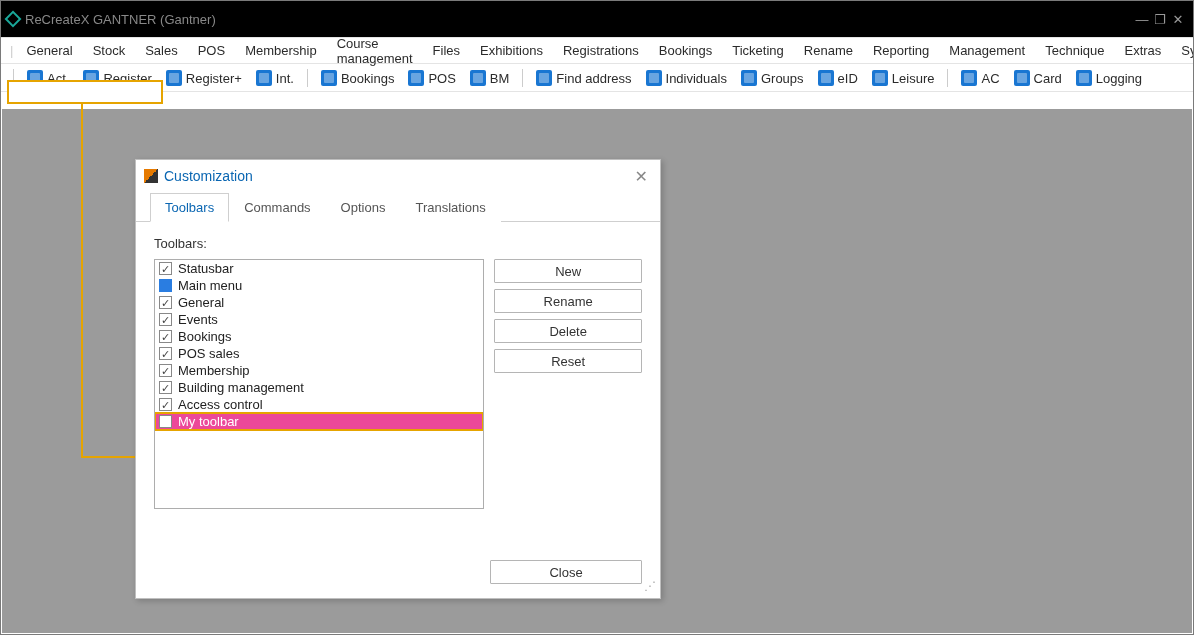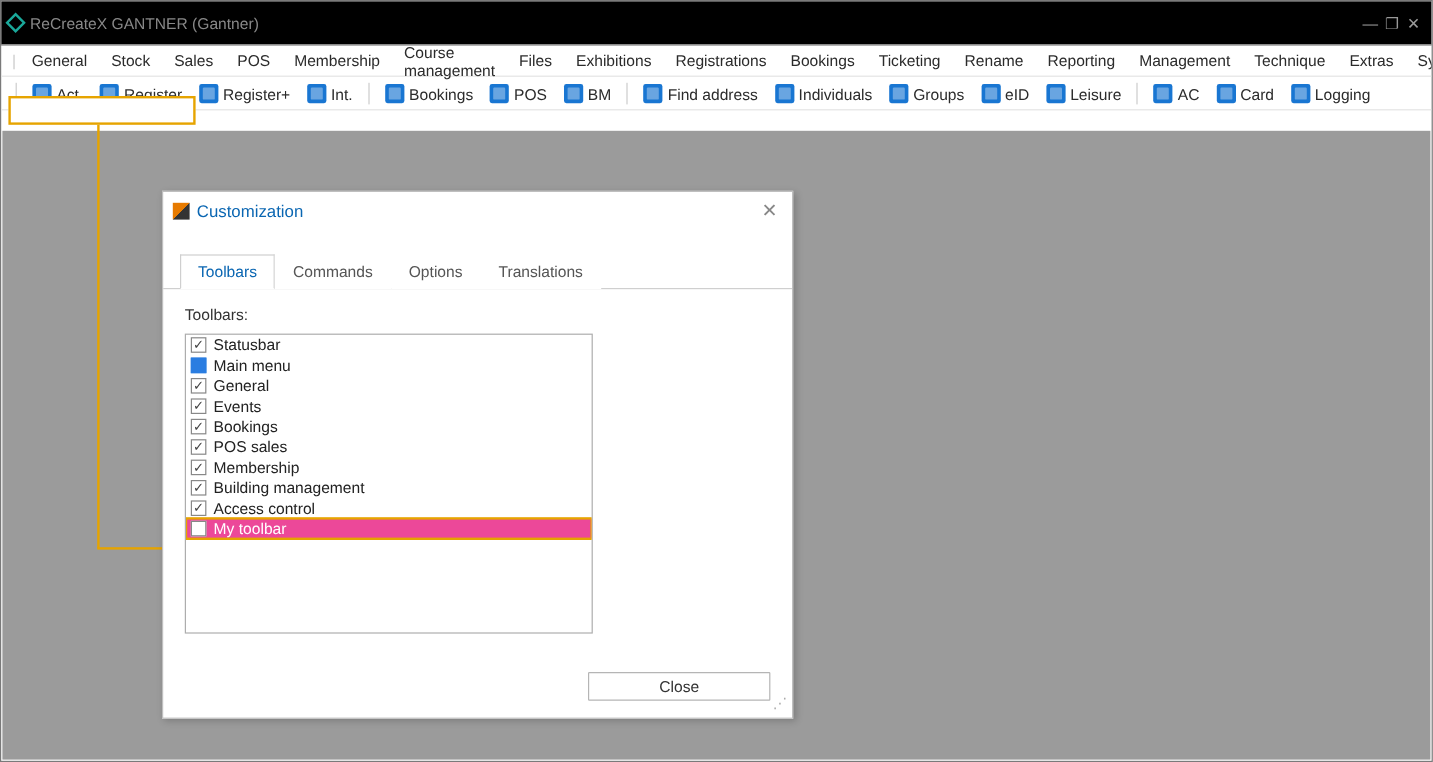--- a/index.html
+++ b/index.html
@@ -149,21 +149,20 @@
     .tab {
       padding: 6px 14px;
       font-size: 13px;
       color: #555;
       border: 1px solid transparent;
       border-bottom: none;
       cursor: pointer;
       position: relative;
       top: 1px;
       background:#fff;
-      margin-top:19px;
     }
     .tab.active {
       color: #0a66b2;
       border: 1px solid #cfcfcf;
       border-bottom: 1px solid #fff;
     }
     .dialog-body {
       flex: 1;
       padding: 14px 18px 4px 18px;
       position: relative;
@@ -394,20 +393,34 @@
           </div>
           <div class="li-row">
             <span class="chk check"></span>
             <span>Access control</span>
           </div>
           <div class="li-row selected-hl">
             <span class="chk check-white"></span>
             <span>My toolbar</span>
           </div>
         </div>
+      <div class="btncol">
+        <div class="dlgbtn">
+            <span>New</span>
+          </div>
+        <div class="dlgbtn">
+            <span>Rename</span>
+          </div>
+        <div class="dlgbtn">
+            <span>Delete</span>
+          </div>
+        <div class="dlgbtn">
+            <span>Reset</span>
+          </div>
+      </div>
     </div>
   </div>
   <div class="close-row">
     <div class="dlgbtn closebtn">
         <span>Close</span>
       </div>
   </div>
   <div class="resize-grip">⋰</div>
 </div>
 

